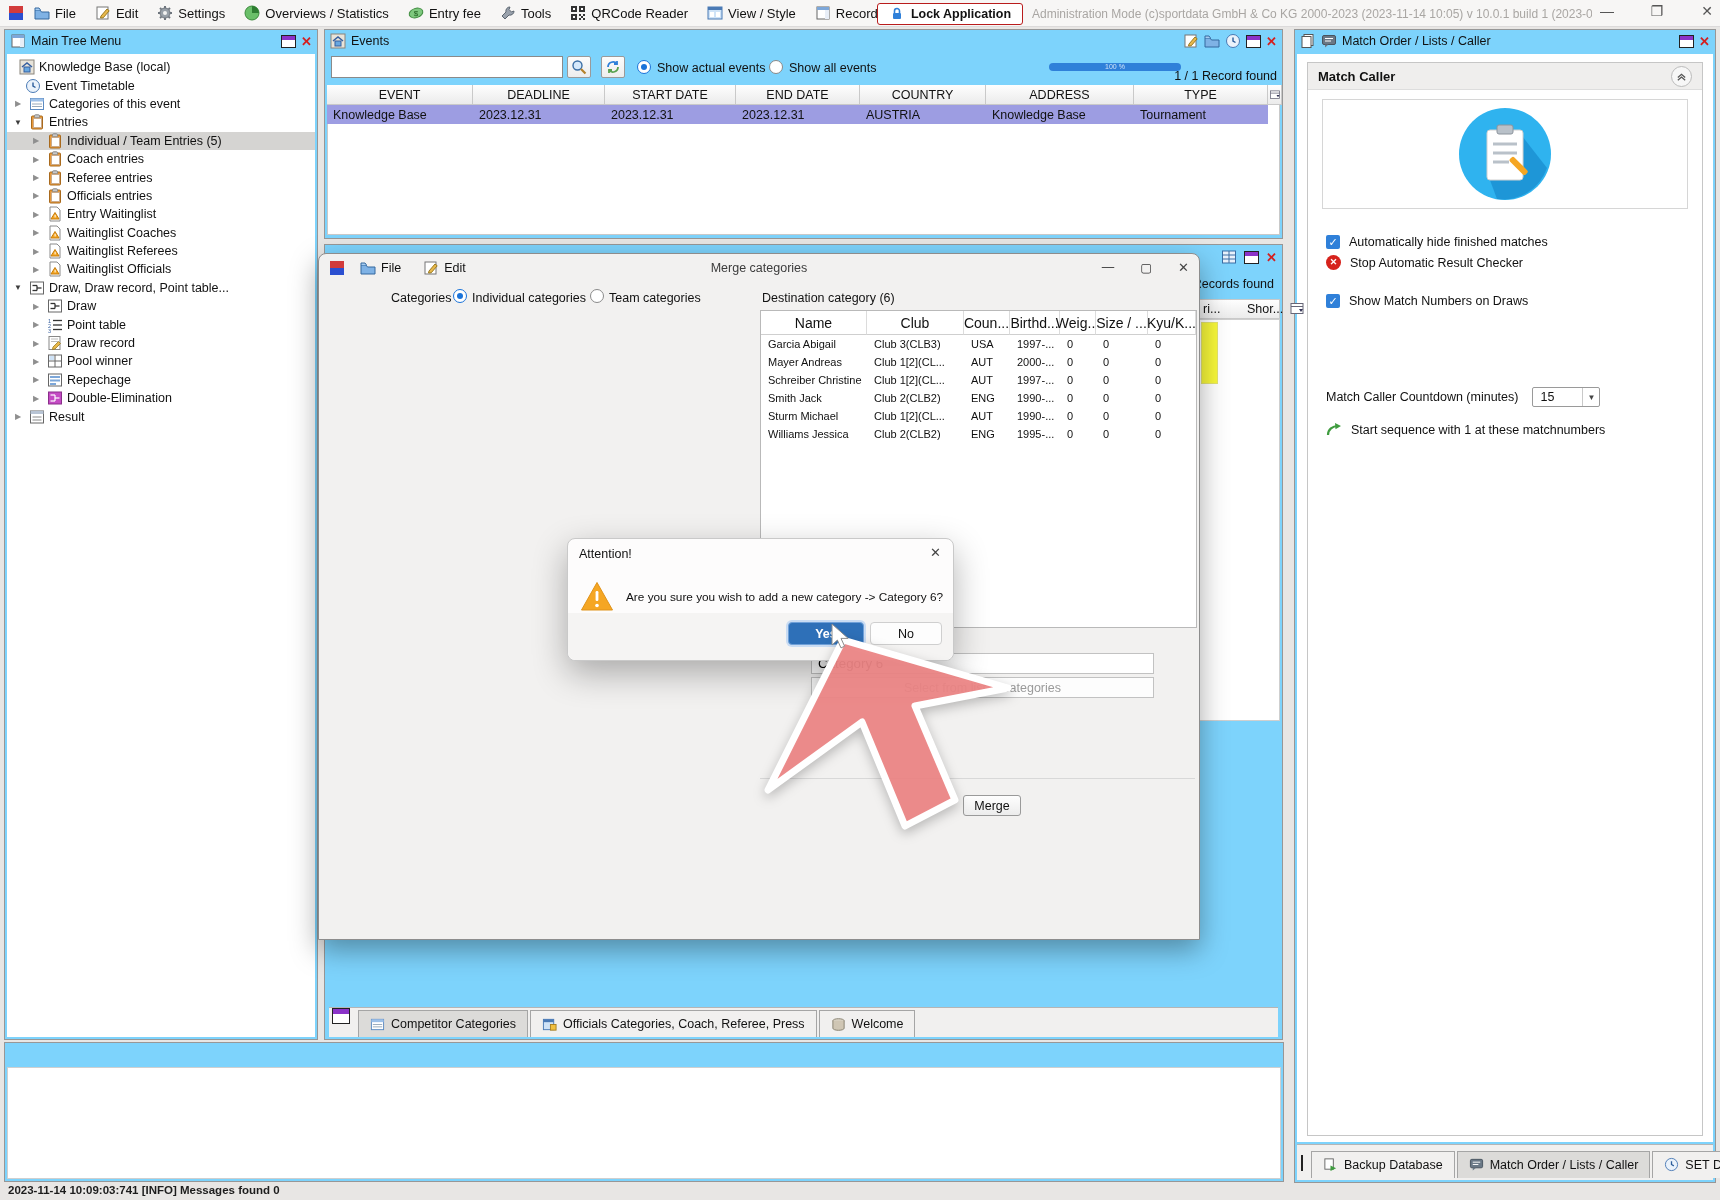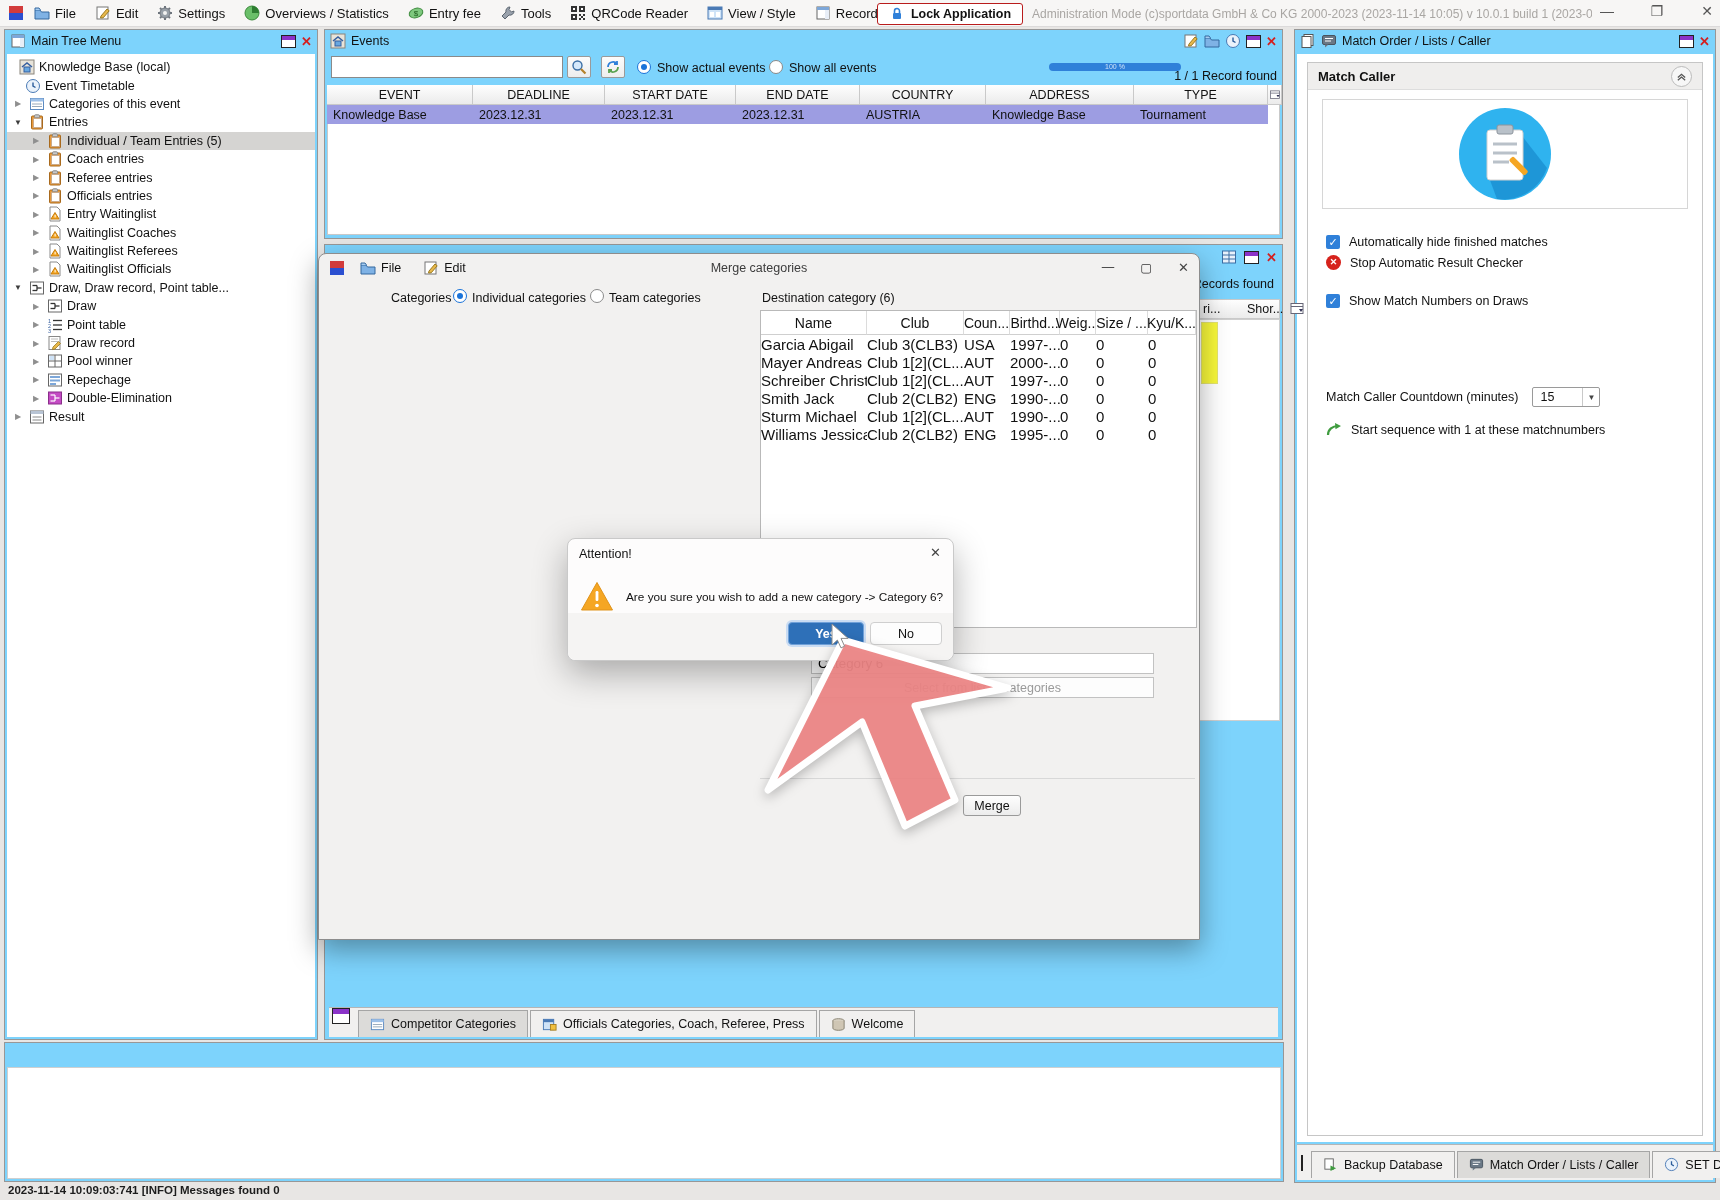--- a/index.html
+++ b/index.html
@@ -65,21 +65,21 @@
   .m-menu{display:flex;align-items:center;gap:5px;padding:2px 7px;font-size:12.5px}
   .m-cap{position:absolute;left:0;right:0;text-align:center;color:#3c3c3c;font-size:12.5px;pointer-events:none}
   .m-ctl{display:flex;gap:26px;margin-left:auto;color:#333;z-index:1}
   .mlist{position:absolute;left:7px;top:59px;width:430px;height:622px;background:#fff;border:1px solid #b9b9b9;padding-top:3px}
   .mlist .li{height:18.5px;line-height:18.5px;padding-left:7px;font-size:12.5px}
   .mlist .li.sel{background:#d2d1cf}
   .mtable{position:absolute;left:441px;top:56px;width:437px;height:318px;background:#fff;border:1px solid #b9b9b9}
   .mt-h{display:flex}
   .mt-hc{height:24px;display:flex;align-items:center;justify-content:center;border-right:1px solid #dcdcdc;border-bottom:1px solid #cfcfcf;font-size:14px;background:#fff}
   .mt-r{display:flex}
-  .mt-c{height:18px;display:flex;align-items:center;padding-left:0;font-size:15px;white-space:nowrap;overflow:hidden}
+  .mt-c{height:18px;display:flex;align-items:center;padding-left:7px;font-size:11px;white-space:nowrap;overflow:hidden}
   .mbtn{position:absolute;border:1px solid #9a9a9a;border-radius:3px;background:linear-gradient(#fefefe,#ececec);
     display:flex;align-items:center;justify-content:center;font-size:12.5px}
   
   .attn{position:absolute;left:567px;top:538px;width:387px;height:123px;background:#fdfcfc;border:1px solid #c9c9c9;
     border-radius:8px;box-shadow:0 12px 34px rgba(0,0,0,.3);z-index:20}
   .attn .foot{position:absolute;left:0;right:0;bottom:0;height:47px;background:#f5f4f3;border-radius:0 0 8px 8px}
   .btn-yes{position:absolute;left:220px;top:83px;width:76px;height:23px;background:#2e70b8;border:1px solid #6fa0d8;
     box-shadow:0 0 0 2px #c9dcf3;border-radius:4px;color:#fff;font-weight:700;display:flex;align-items:center;justify-content:center;z-index:1}
   .btn-no{position:absolute;left:302px;top:83px;width:72px;height:23px;background:#fdfdfd;border:1px solid #cfcfcf;
     border-radius:4px;display:flex;align-items:center;justify-content:center;z-index:1}

